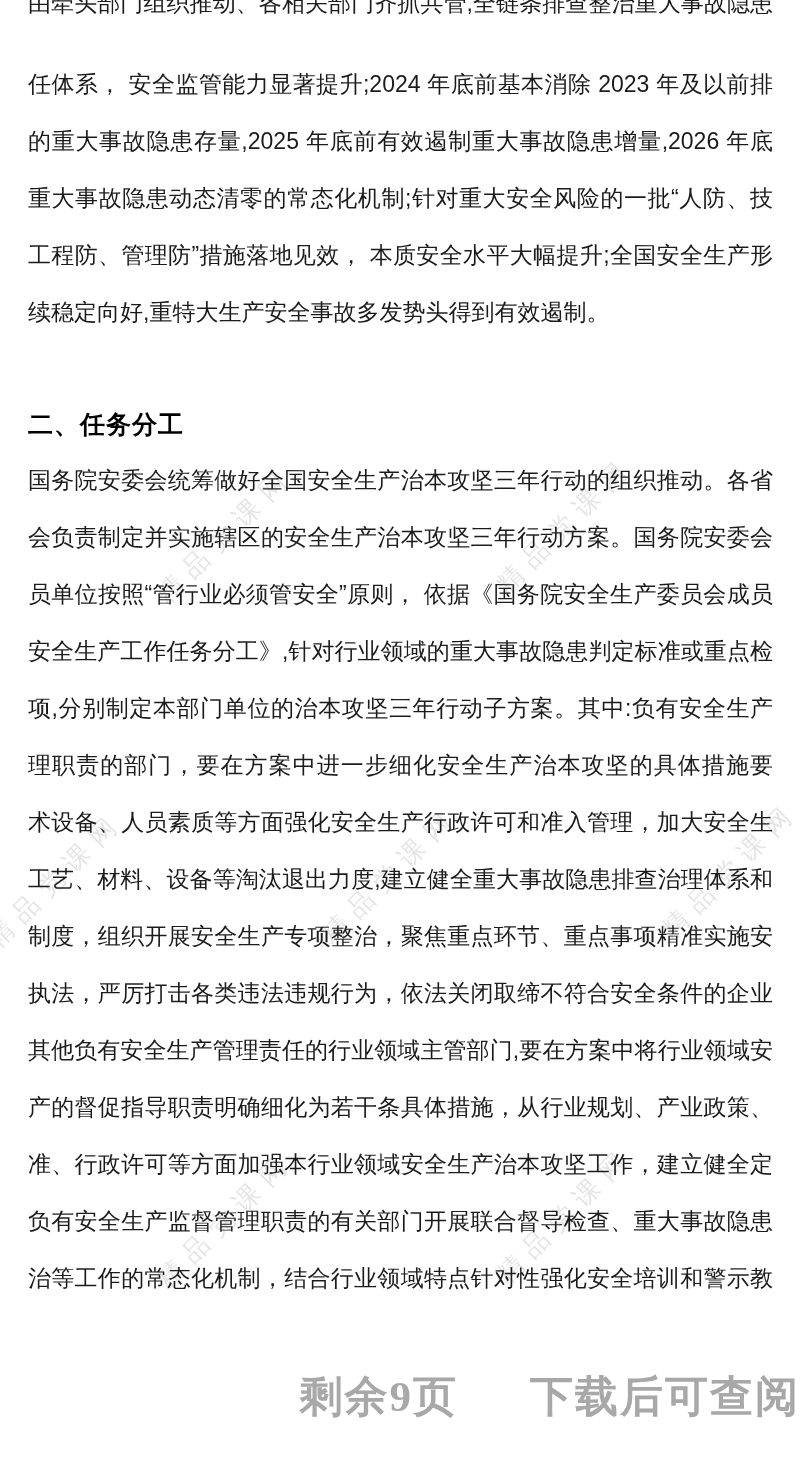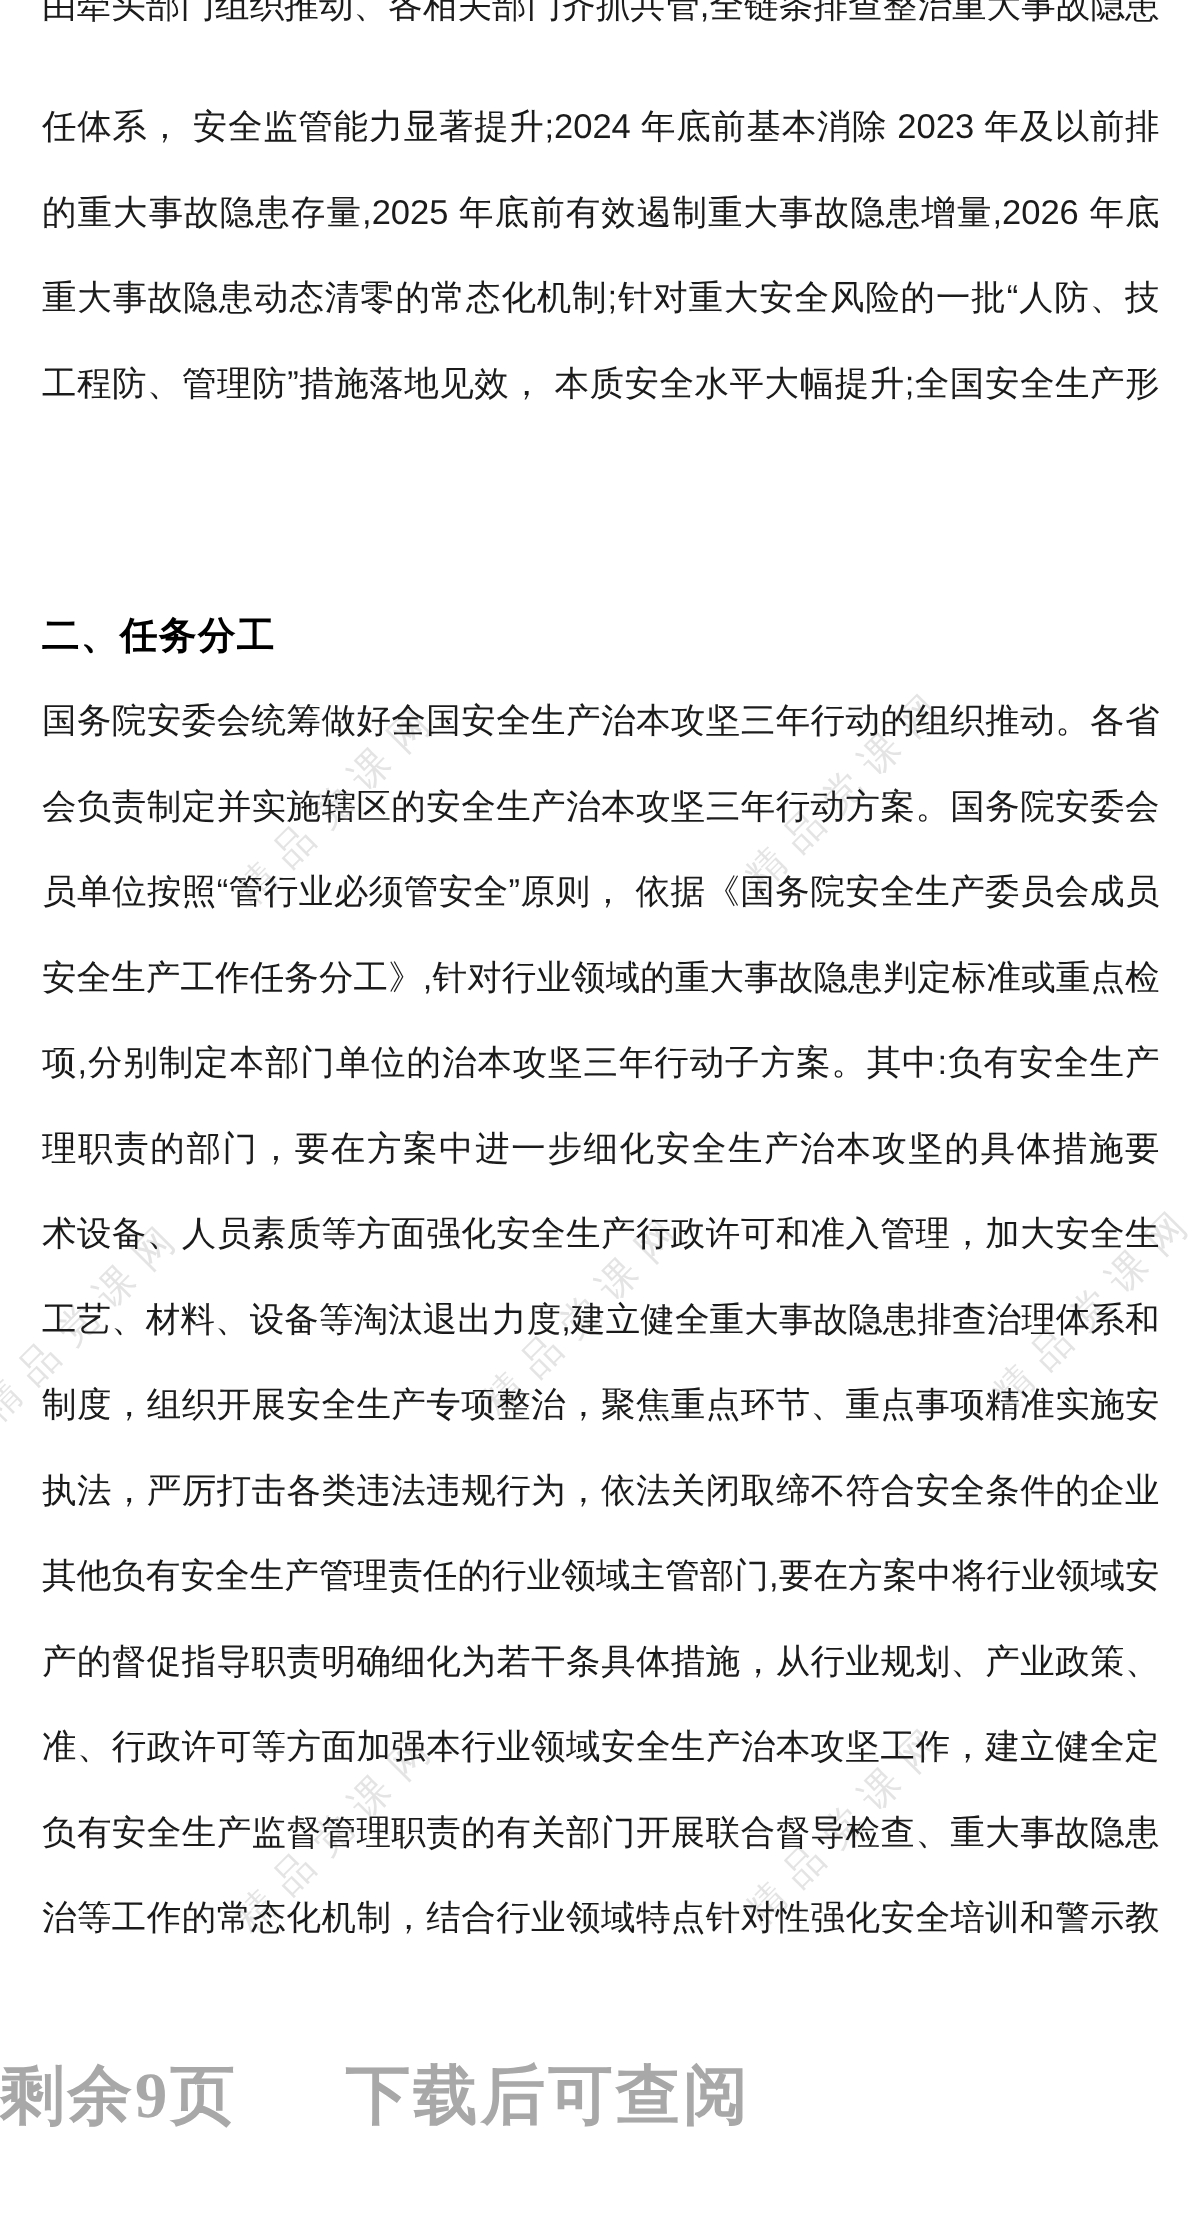--- a/index.html
+++ b/index.html
@@ -72,21 +72,21 @@
     letter-spacing: 1px;
   }
 
   .para2 { position: absolute; top: 452px; left: 0; right: 0; }
 
   .footer {
     position: absolute;
     top: 1368px;
     left: 0;
     right: 0;
-    text-align: left;
+    text-align: right;
     font-family: "Liberation Serif", "DejaVu Serif", serif;
     font-weight: bold;
     font-size: 43px;
     color: #a8a8a8;
     letter-spacing: 2px;
     z-index: 1;
   }
   .footer .gap { display: inline-block; width: 72px; }
 </style>
 </head>
@@ -108,20 +108,21 @@
 
     <div class="cutline-wrap">
       <div class="tline">由牵头部门组织推动、各相关部门齐抓共管,全链条排查整治重大事故隐患的责</div>
     </div>
 
     <div class="para1">
       <div class="tline">任体系， 安全监管能力显著提升;2024 年底前基本消除 2023 年及以前排查发现</div>
       <div class="tline">的重大事故隐患存量,2025 年底前有效遏制重大事故隐患增量,2026 年底前形成</div>
       <div class="tline">重大事故隐患动态清零的常态化机制;针对重大安全风险的一批“人防、技防、</div>
       <div class="tline">工程防、管理防”措施落地见效， 本质安全水平大幅提升;全国安全生产形势持</div>
+      <div class="tline lastline">续稳定向好,重特大生产安全事故多发势头得到有效遏制。</div>
     </div>
 
     <div class="heading">二、任务分工</div>
 
     <div class="para2">
       <div class="tline">国务院安委会统筹做好全国安全生产治本攻坚三年行动的组织推动。各省级安委</div>
       <div class="tline">会负责制定并实施辖区的安全生产治本攻坚三年行动方案。国务院安委会有关成</div>
       <div class="tline">员单位按照“管行业必须管安全”原则， 依据《国务院安全生产委员会成员单位</div>
       <div class="tline">安全生产工作任务分工》,针对行业领域的重大事故隐患判定标准或重点检查事</div>
       <div class="tline">项,分别制定本部门单位的治本攻坚三年行动子方案。其中:负有安全生产监督管</div>

